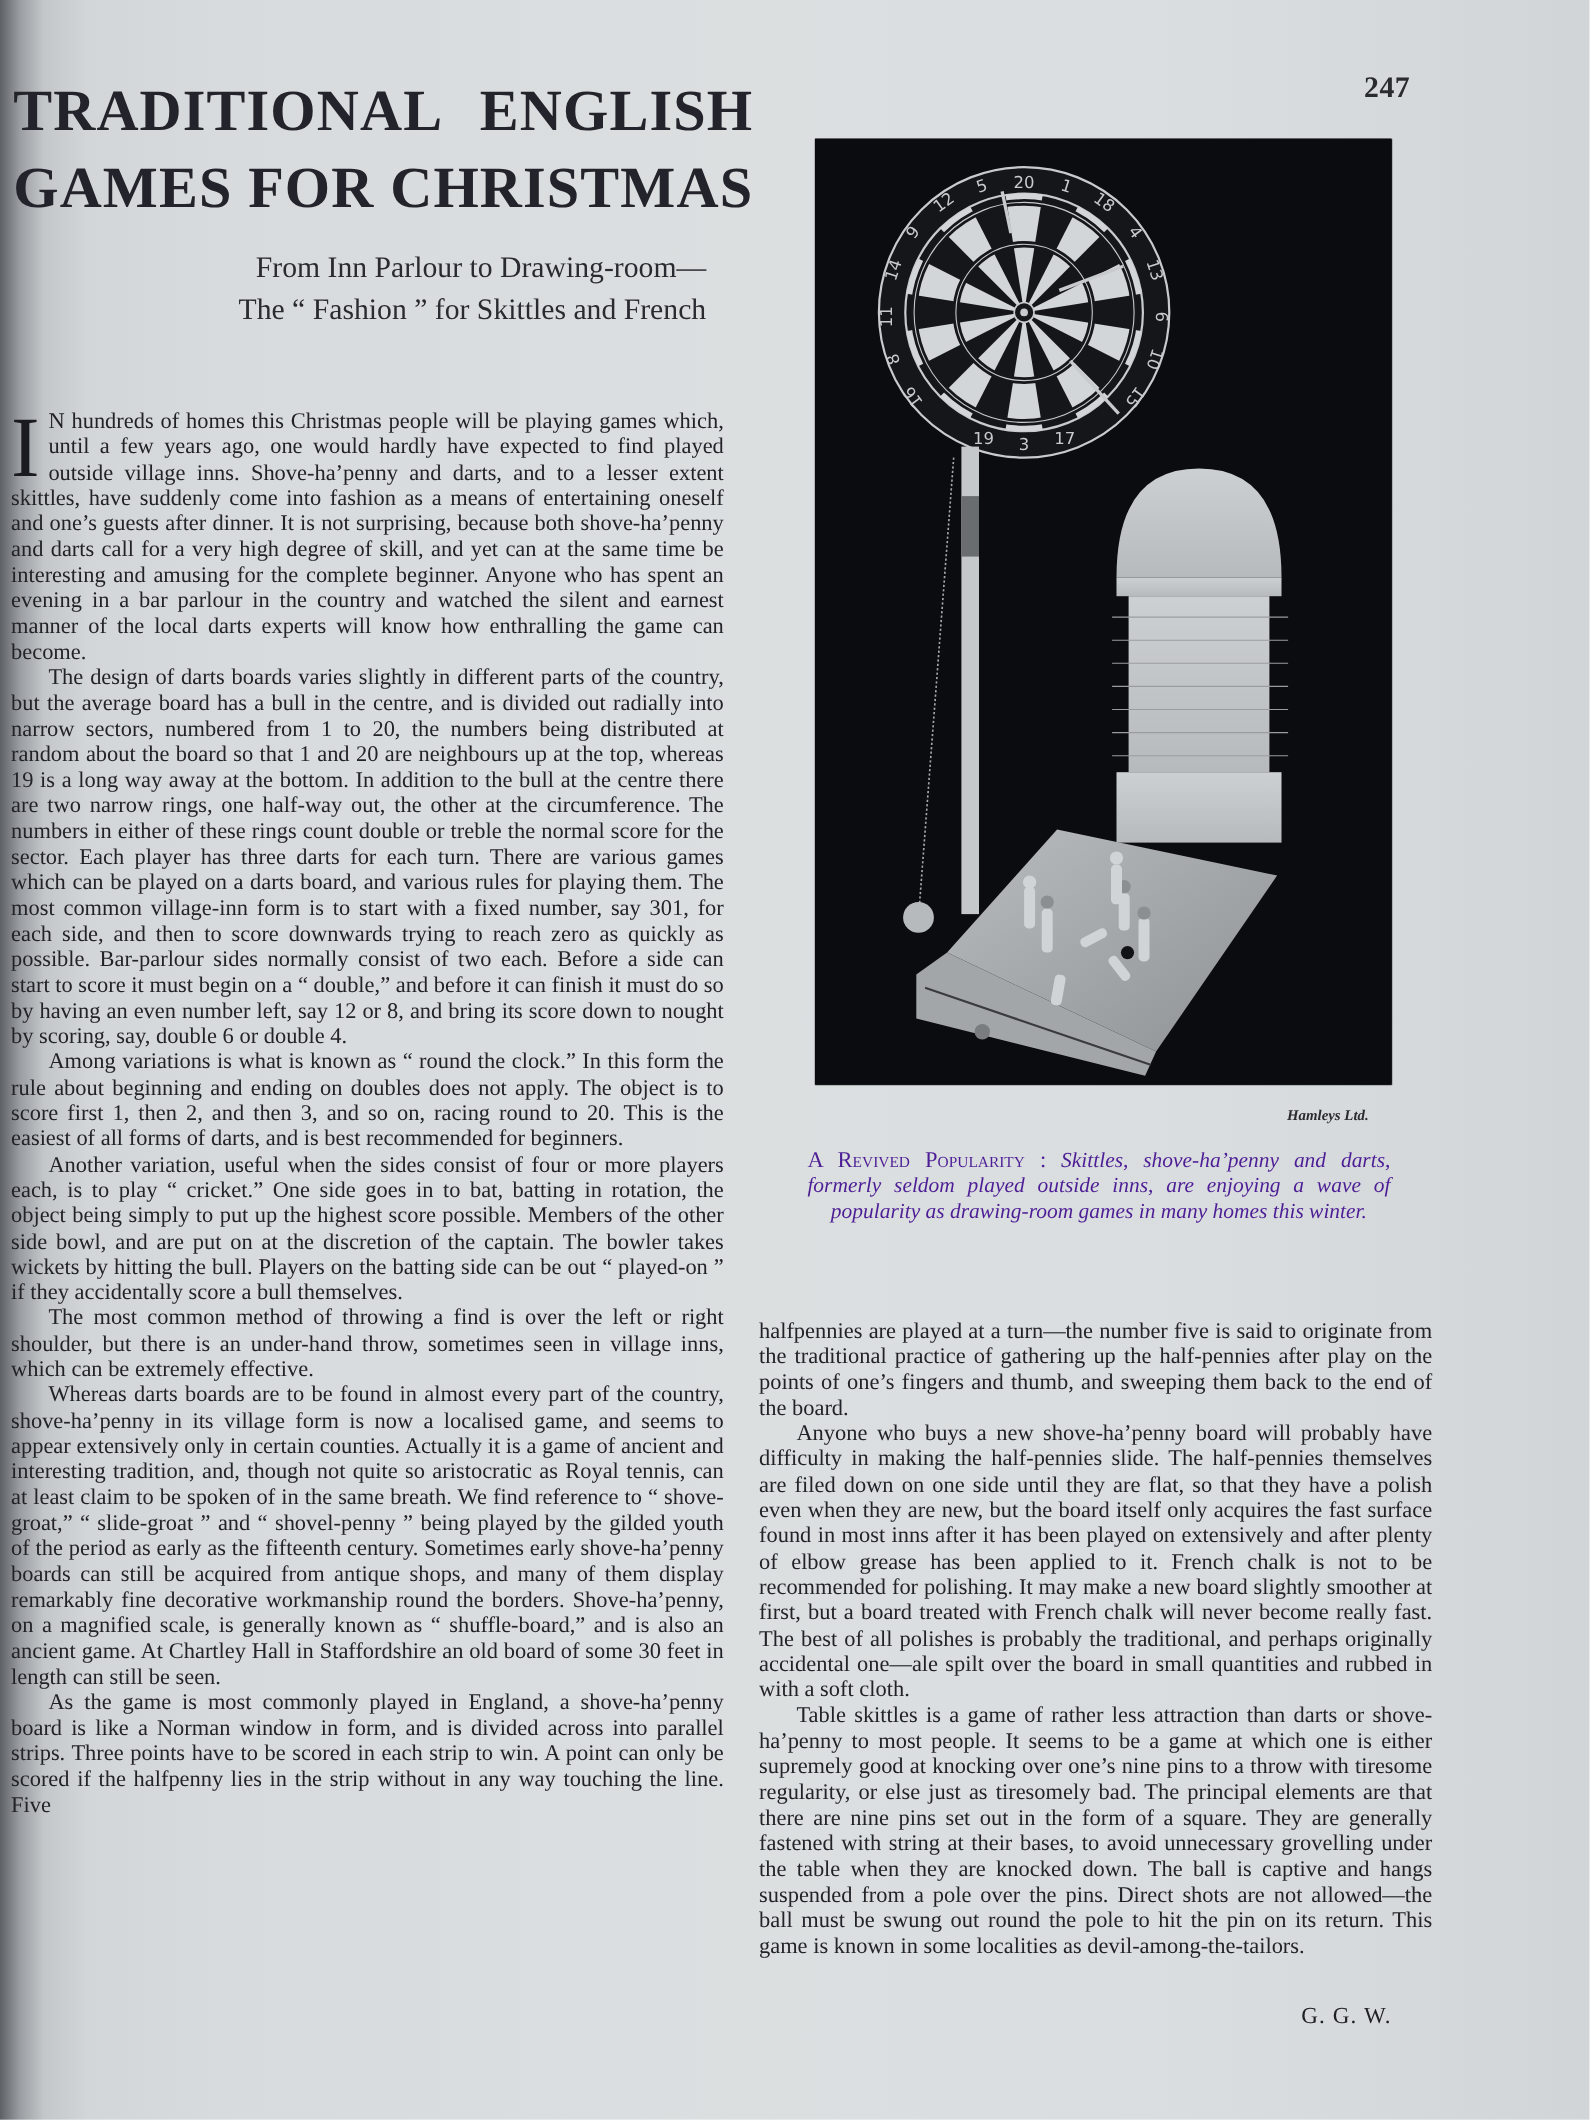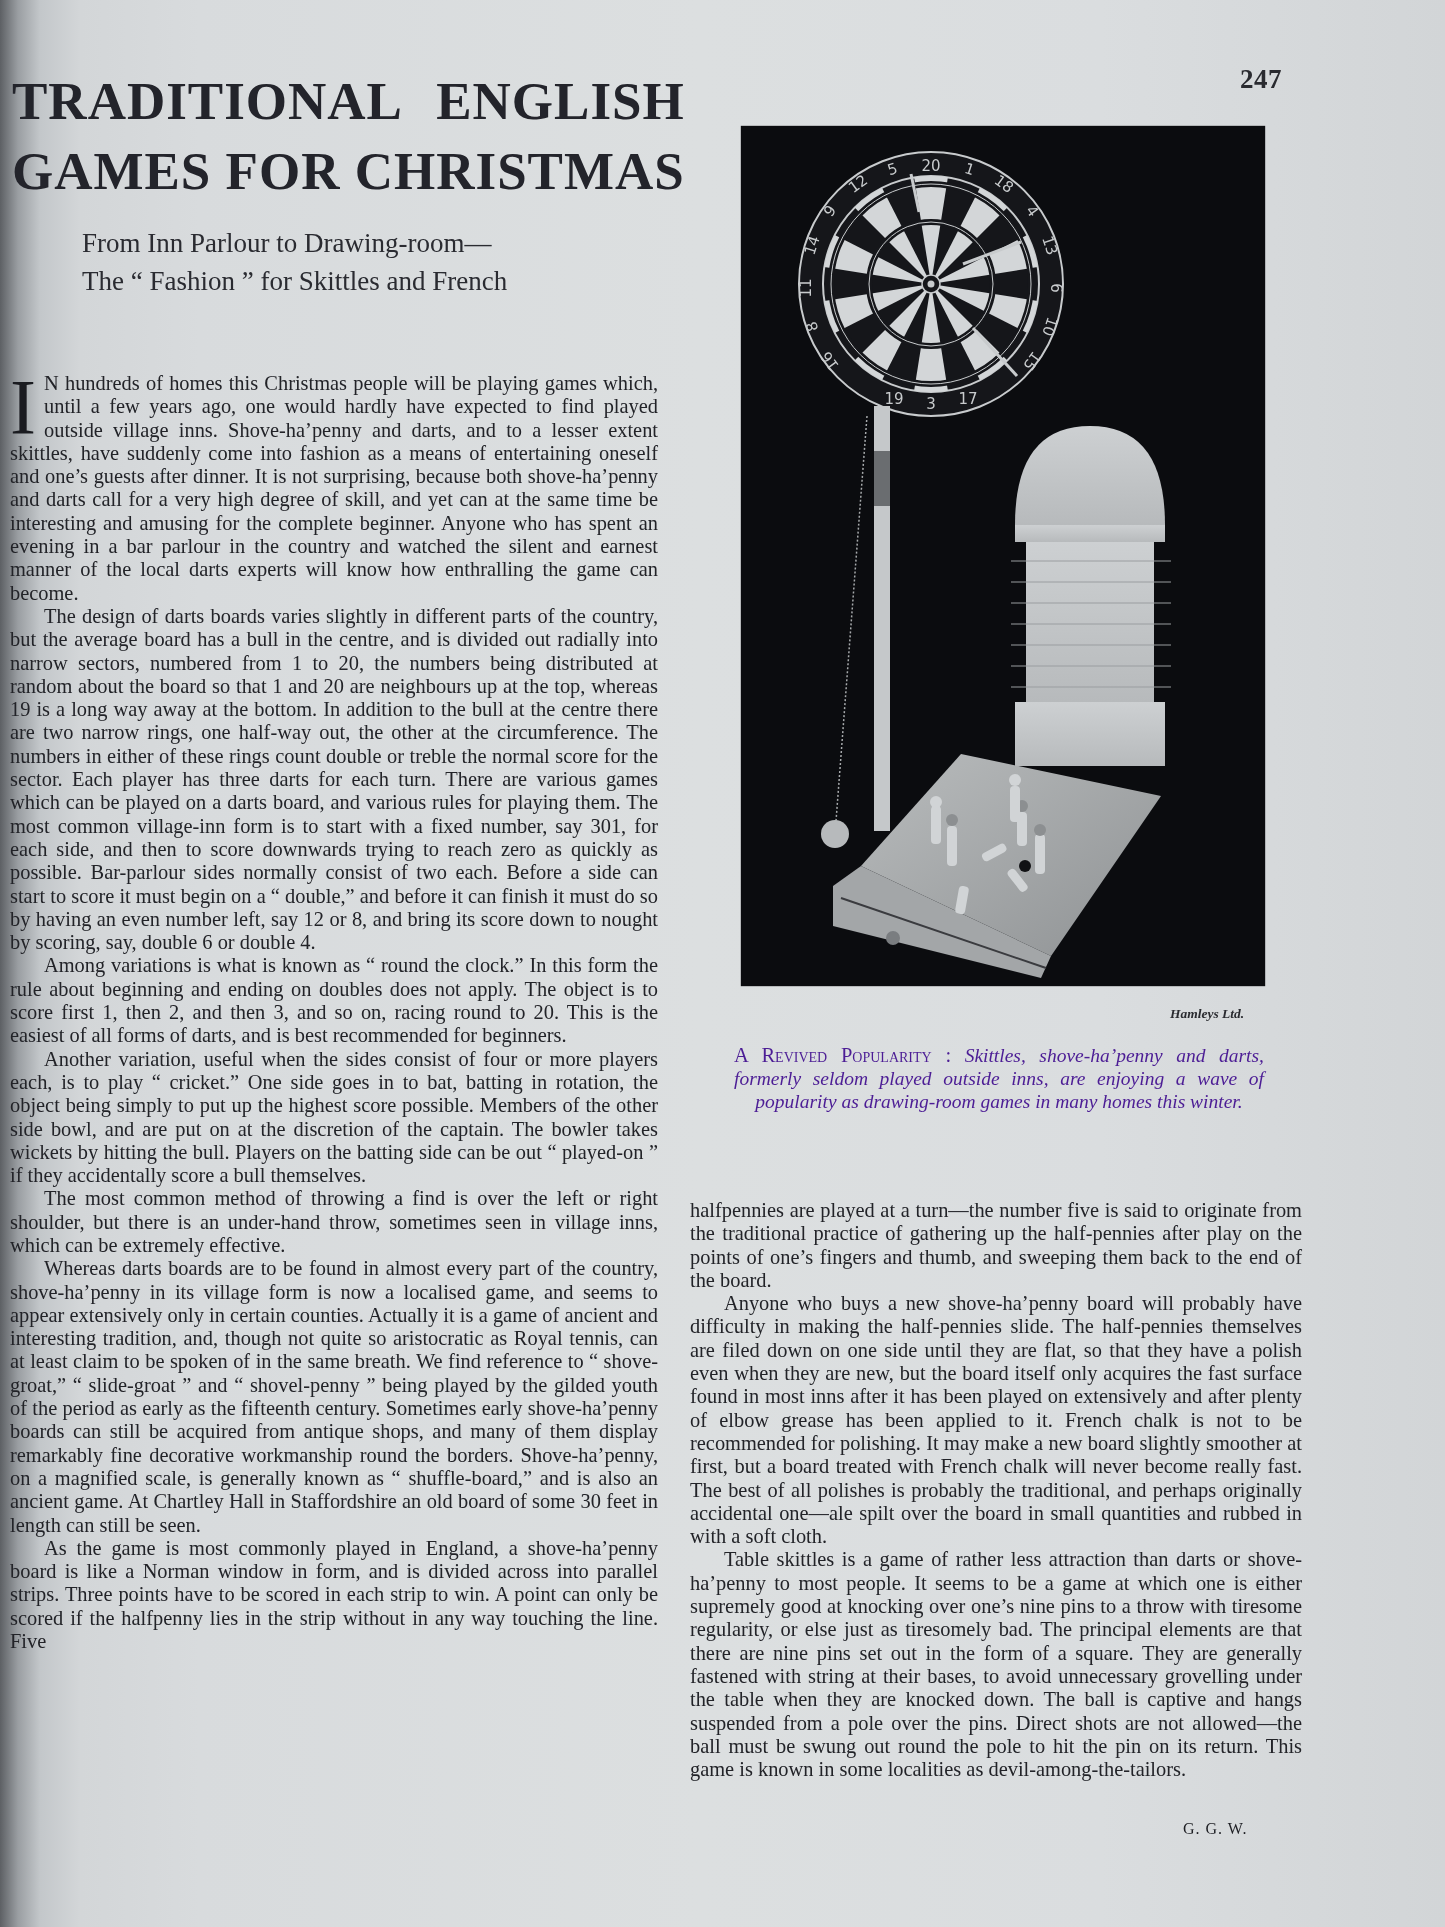--- a/index.html
+++ b/index.html
@@ -17,21 +17,21 @@
     position: absolute; left: 12px; top: 66px; width: 660px; margin: 0;
     font-weight: bold; font-size: 53px; line-height: 70px; letter-spacing: 1px;
     color: #23242b;
   }
   .title .line { display: block; white-space: nowrap; }
   .title .line1 { word-spacing: 22px; }
   .subtitle {
     position: absolute; left: 82px; top: 224px; width: 560px;
     font-size: 27px; line-height: 38px; color: #2a2b31;
   }
-  .subtitle .line { display: block; white-space: nowrap; }
+  .subtitle .line { display: block; white-space: nowrap; text-align: right; }
 
   .col-left {
     position: absolute; left: 10px; top: 372px; width: 648px;
     font-size: 20.4px; line-height: 23.3px; text-align: justify;
     color: #222328;
   }
   .col-left p, .col-right p { margin: 0; text-indent: 34px; hyphens: manual; }
   .col-left p.first { text-indent: 0; }
   .dropcap {
     float: left; font-size: 78px; line-height: 62px; margin: 4px 8px 0 0;
@@ -39,21 +39,21 @@
   }
   .dropcap-n { letter-spacing: 0; }
 
   .col-right {
     position: absolute; left: 690px; top: 1199px; width: 612px;
     font-size: 20.4px; line-height: 23.3px; text-align: justify;
     color: #222328;
   }
   .col-right p.cont { text-indent: 0; }
   .signature {
-    position: absolute; left: 1183px; top: 1820px; font-size: 16px; letter-spacing: 1px;
+    position: absolute; left: 1183px; top: 1820px; font-size: 21px; letter-spacing: 1px;
   }
 
   
   .photo {
     position: absolute; left: 741px; top: 126px; width: 524px; height: 860px;
     background: #0b0c0f; overflow: hidden;
     box-shadow: 0 0 1px #000;
   }
   .photo svg { display: block; }
   .photo-credit {

